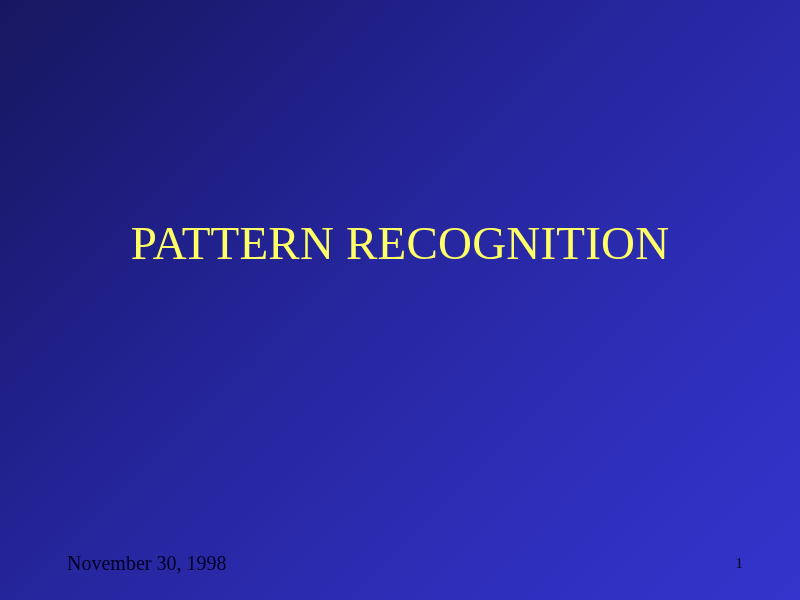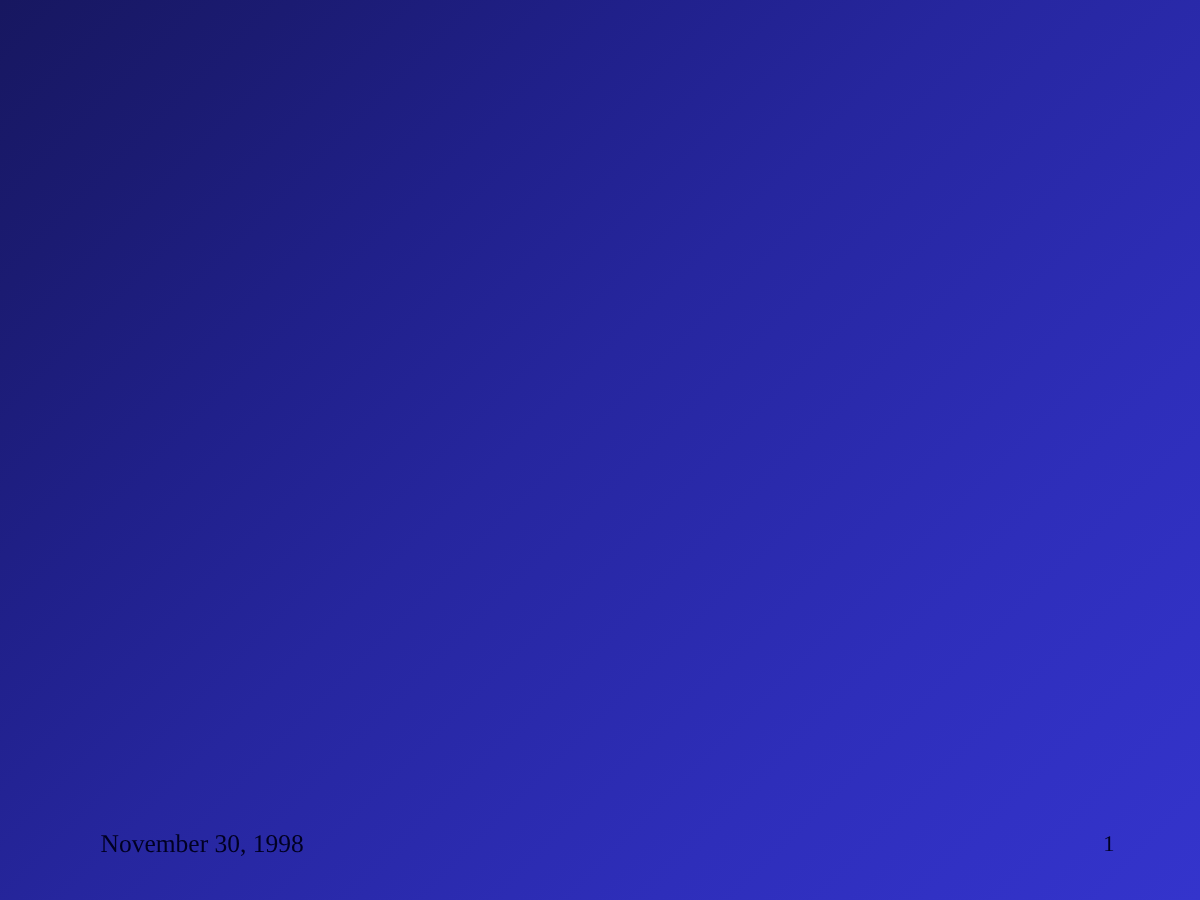--- a/index.html
+++ b/index.html
@@ -57,21 +57,21 @@
     left: 0;
     top: 553px;
     width: 800px;
     height: 26px;
   }
   #footer-date {
     position: absolute;
     left: 67px;
     top: 0;
     font-family: "Liberation Serif", "DejaVu Serif", serif;
-    font-size: 17px;
+    font-size: 20px;
     line-height: 20px;
     color: #000022;
     white-space: nowrap;
   }
   #footer-pagenum {
     position: absolute;
     right: 57px;
     top: 0;
     font-family: "Liberation Serif", "DejaVu Serif", serif;
     font-size: 15px;
@@ -79,19 +79,22 @@
     color: #000022;
     text-align: right;
     white-space: nowrap;
   }
 </style>
 </head>
 <body>
 
 <div id="slide">
 
+  <div id="title-block">
+    <h1 id="slide-title">PATTERN RECOGNITION</h1>
+  </div>
 
   <div id="footer">
     <span id="footer-date">November 30, 1998</span>
     <span id="footer-pagenum">1</span>
   </div>
 
 </div>
 
 </body></html>

